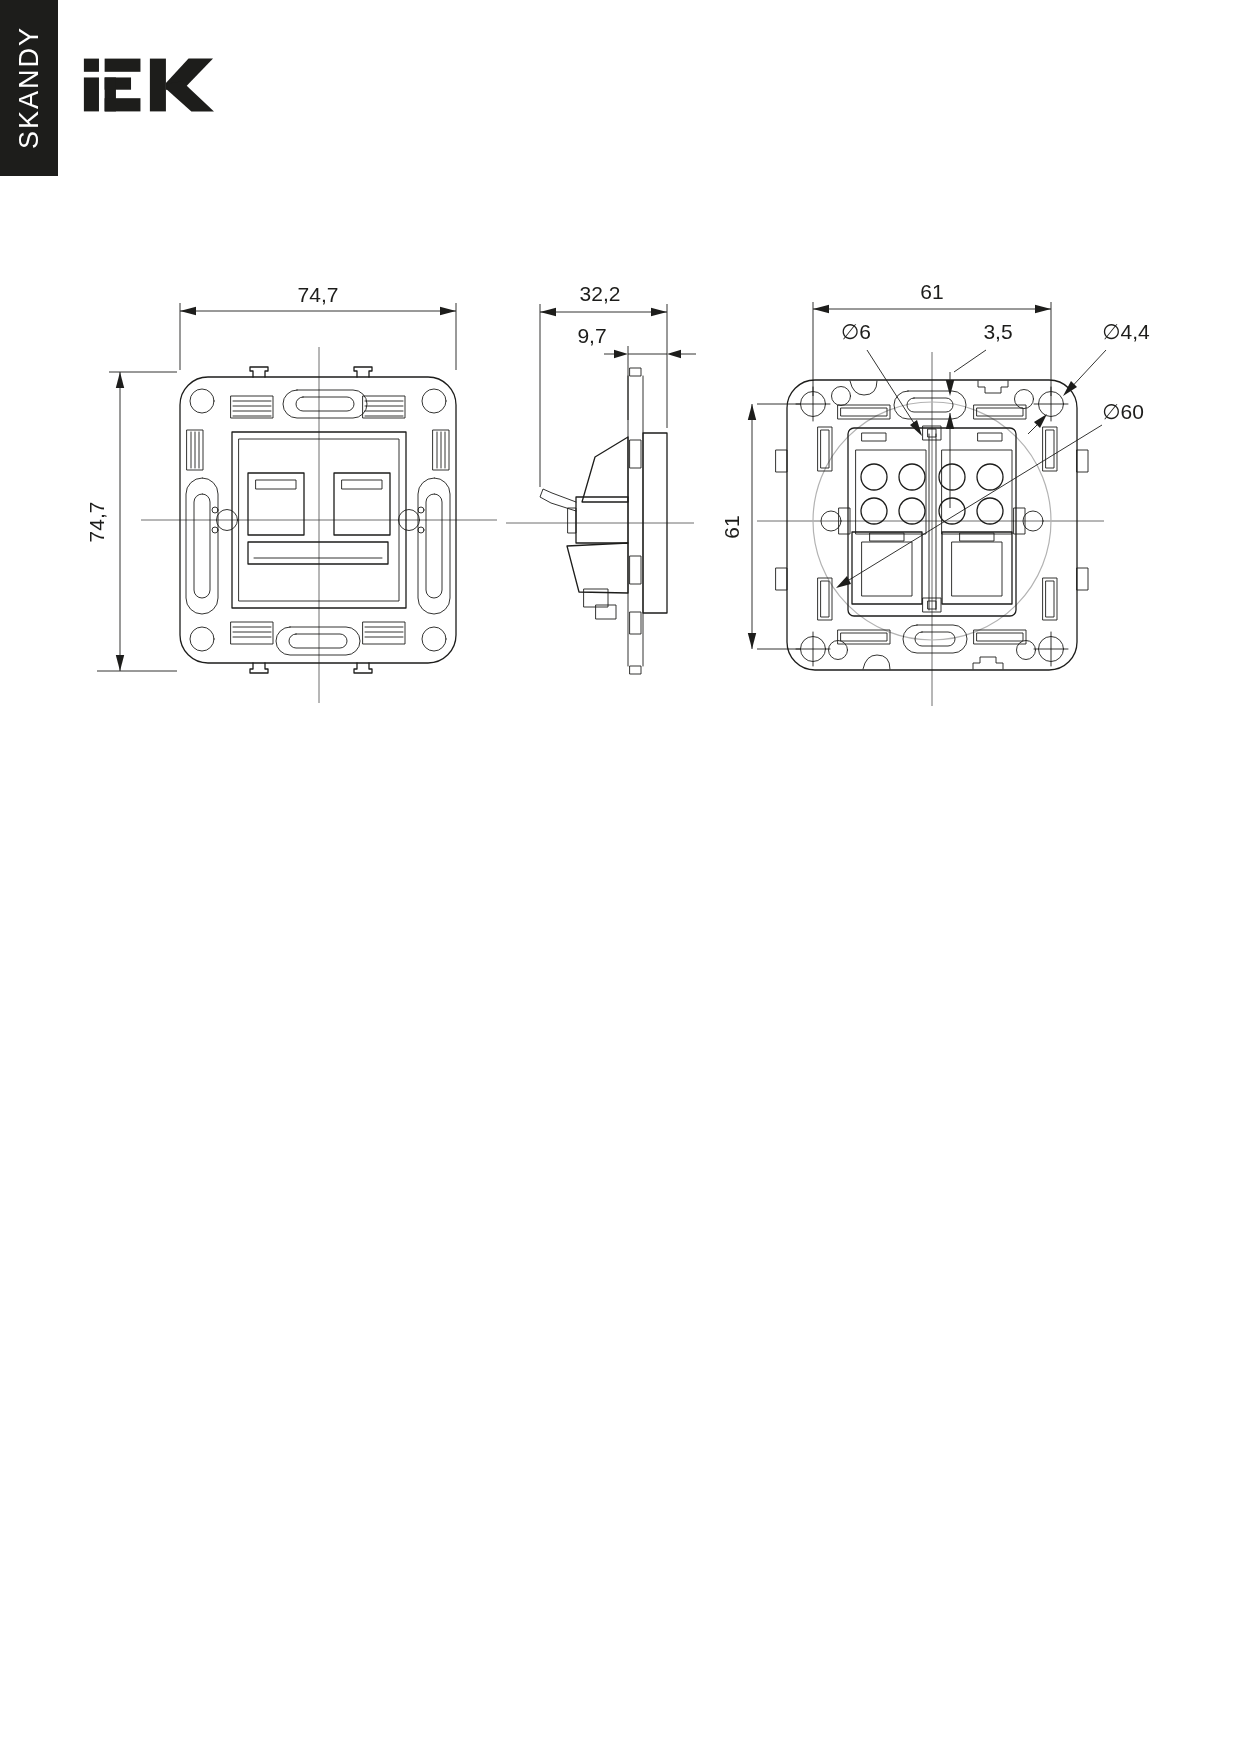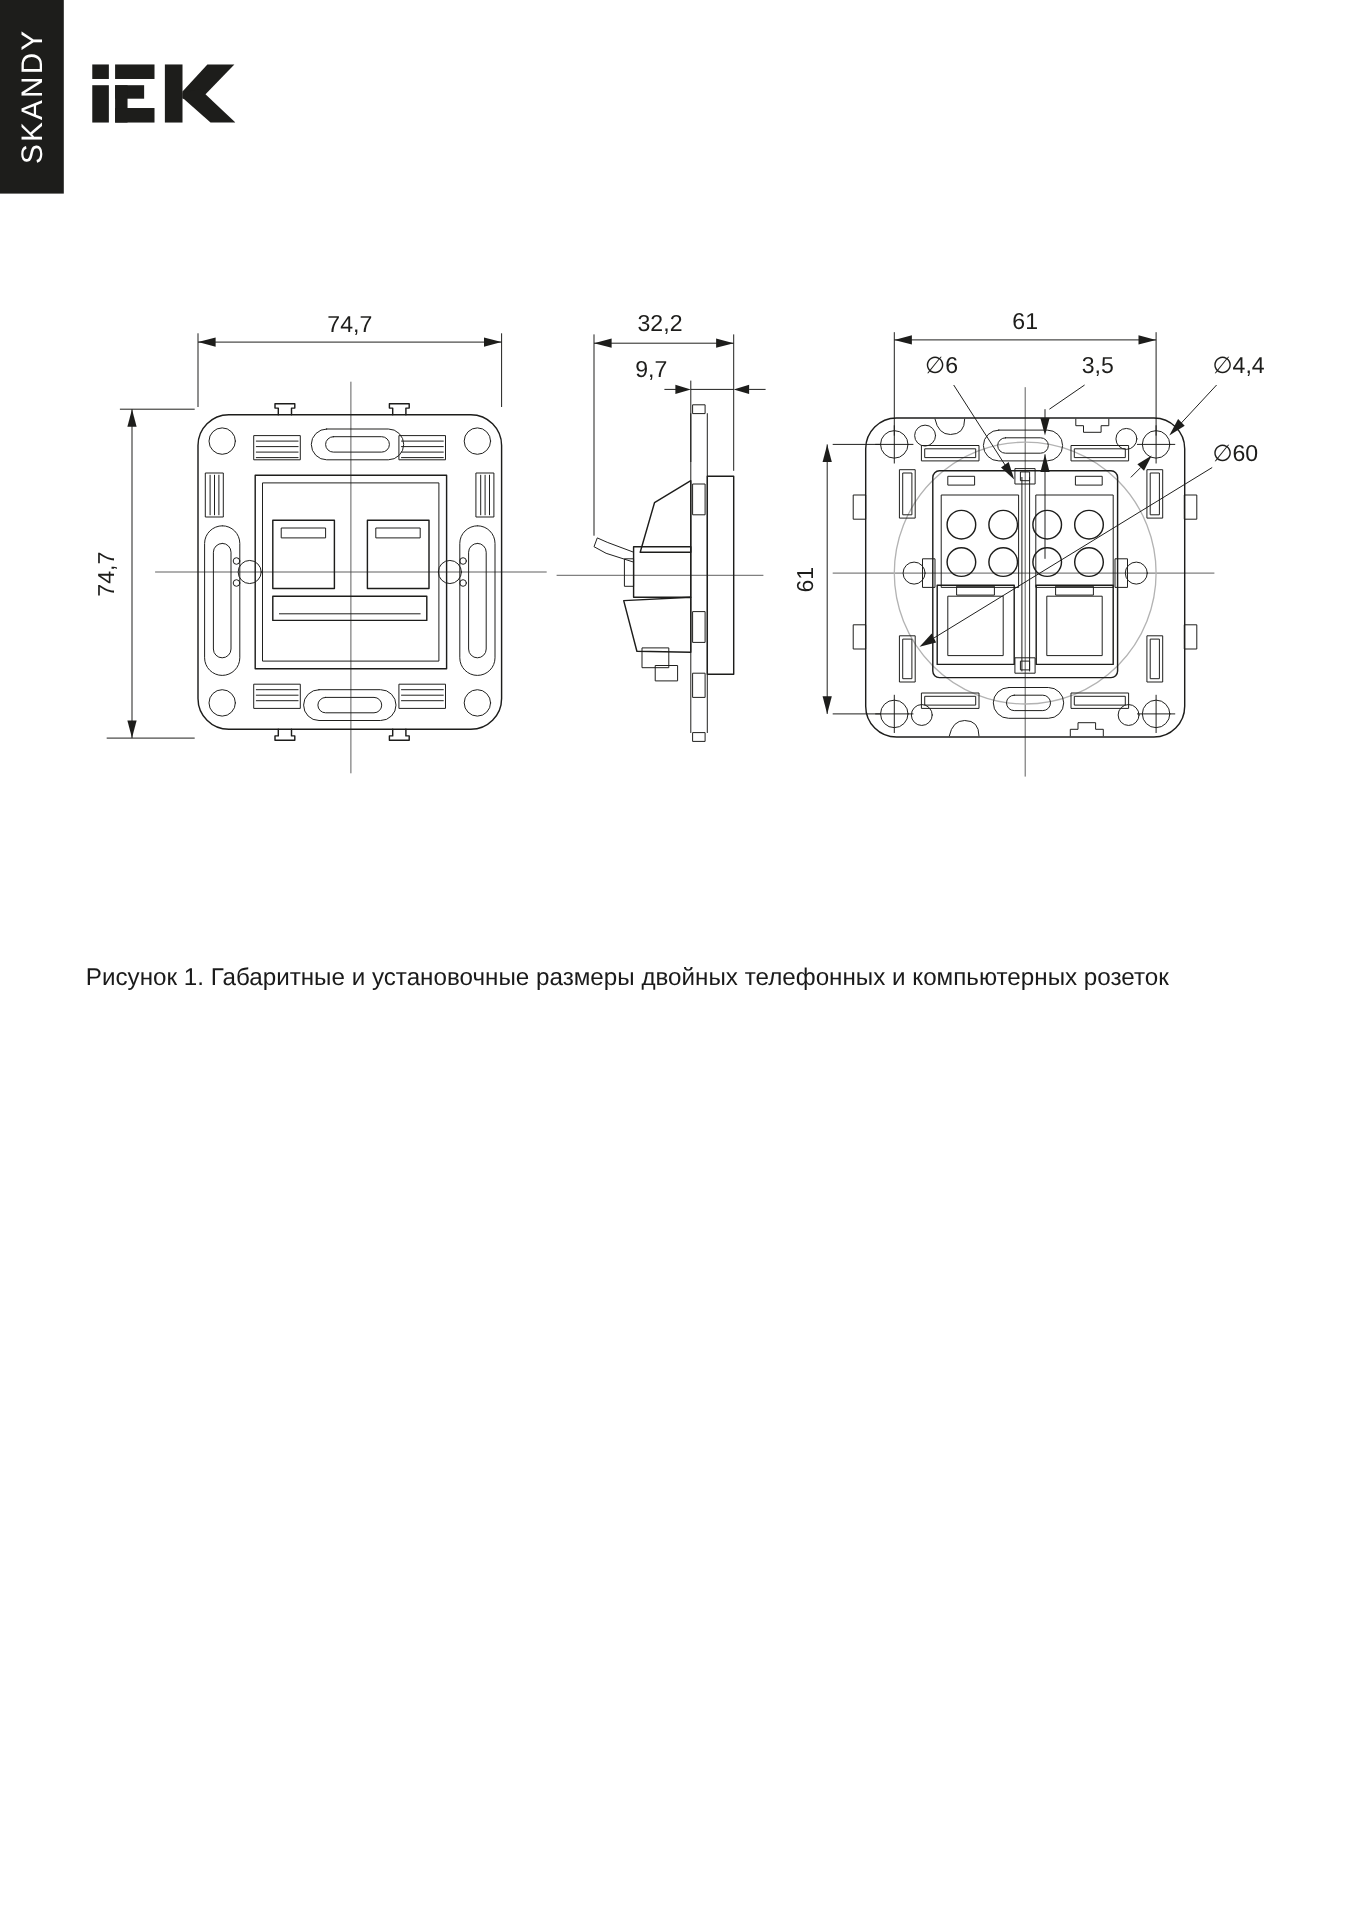--- a/index.html
+++ b/index.html
@@ -249,15 +249,14 @@
         <polygon class="ar" points="1047,414 1040,428 1034,422"></polygon>
         <text class="dt" x="1126" y="339" text-anchor="middle">∅4,4</text>
 
         <path class="dl" d="M1102,425 L849,580"></path>
         <polygon class="ar" points="836,588 851,584 847,576"></polygon>
         <text class="dt" x="1123" y="419" text-anchor="middle">∅60</text>
       </g>
     </g>
   </svg>
 
-  <p class="caption">Рисунок 1. Габаритные и установочные размеры двойных телефонных и компьютерных розеток</p>
 
 </div>
 
 </body></html>

